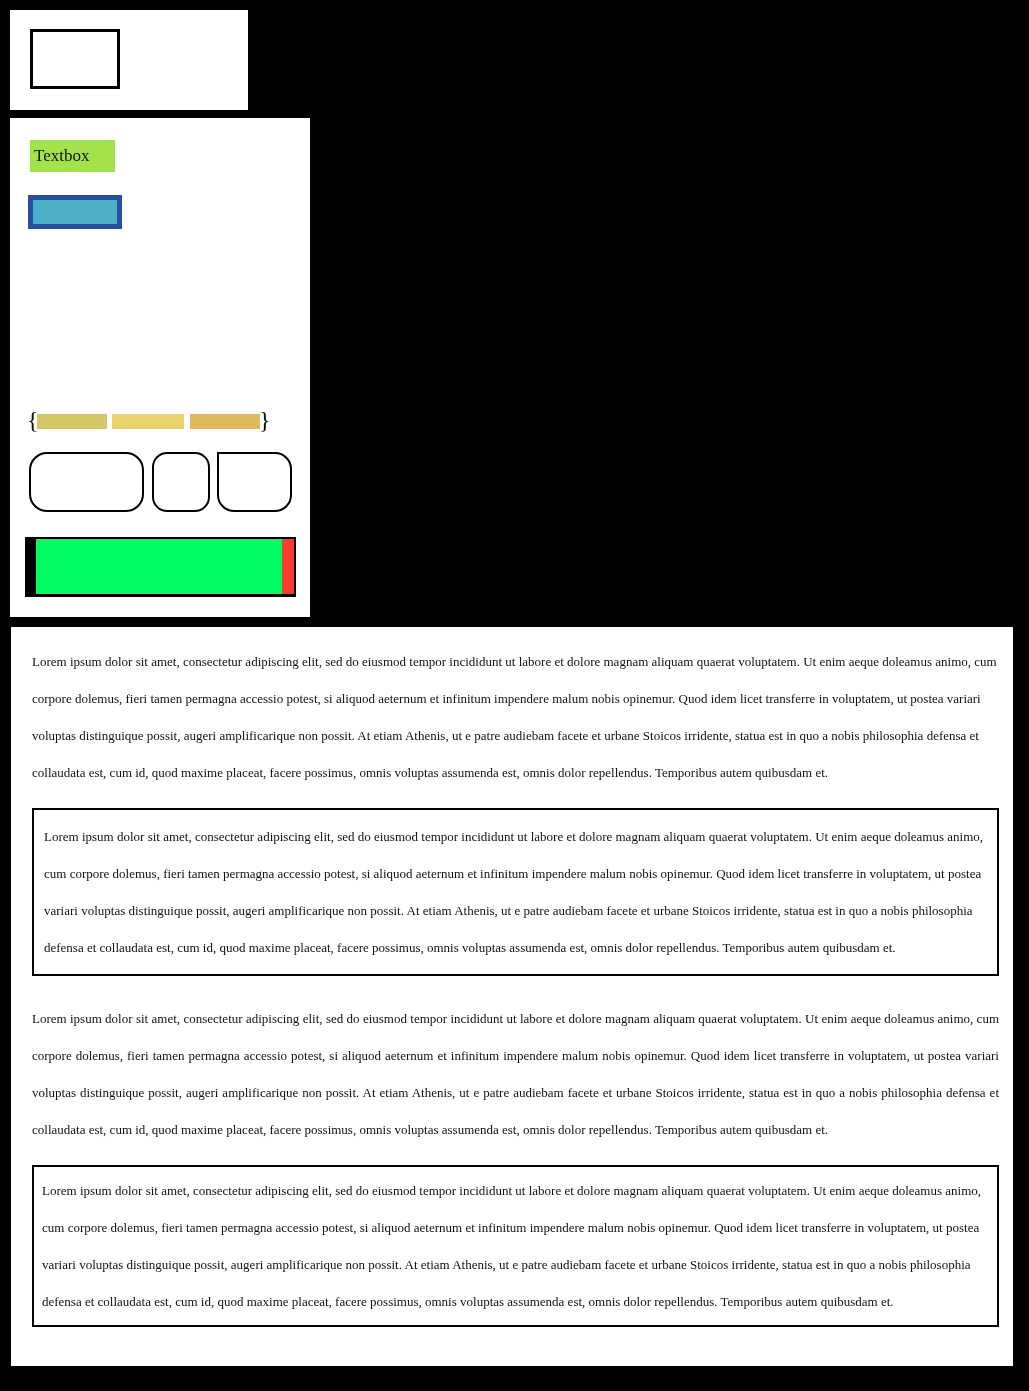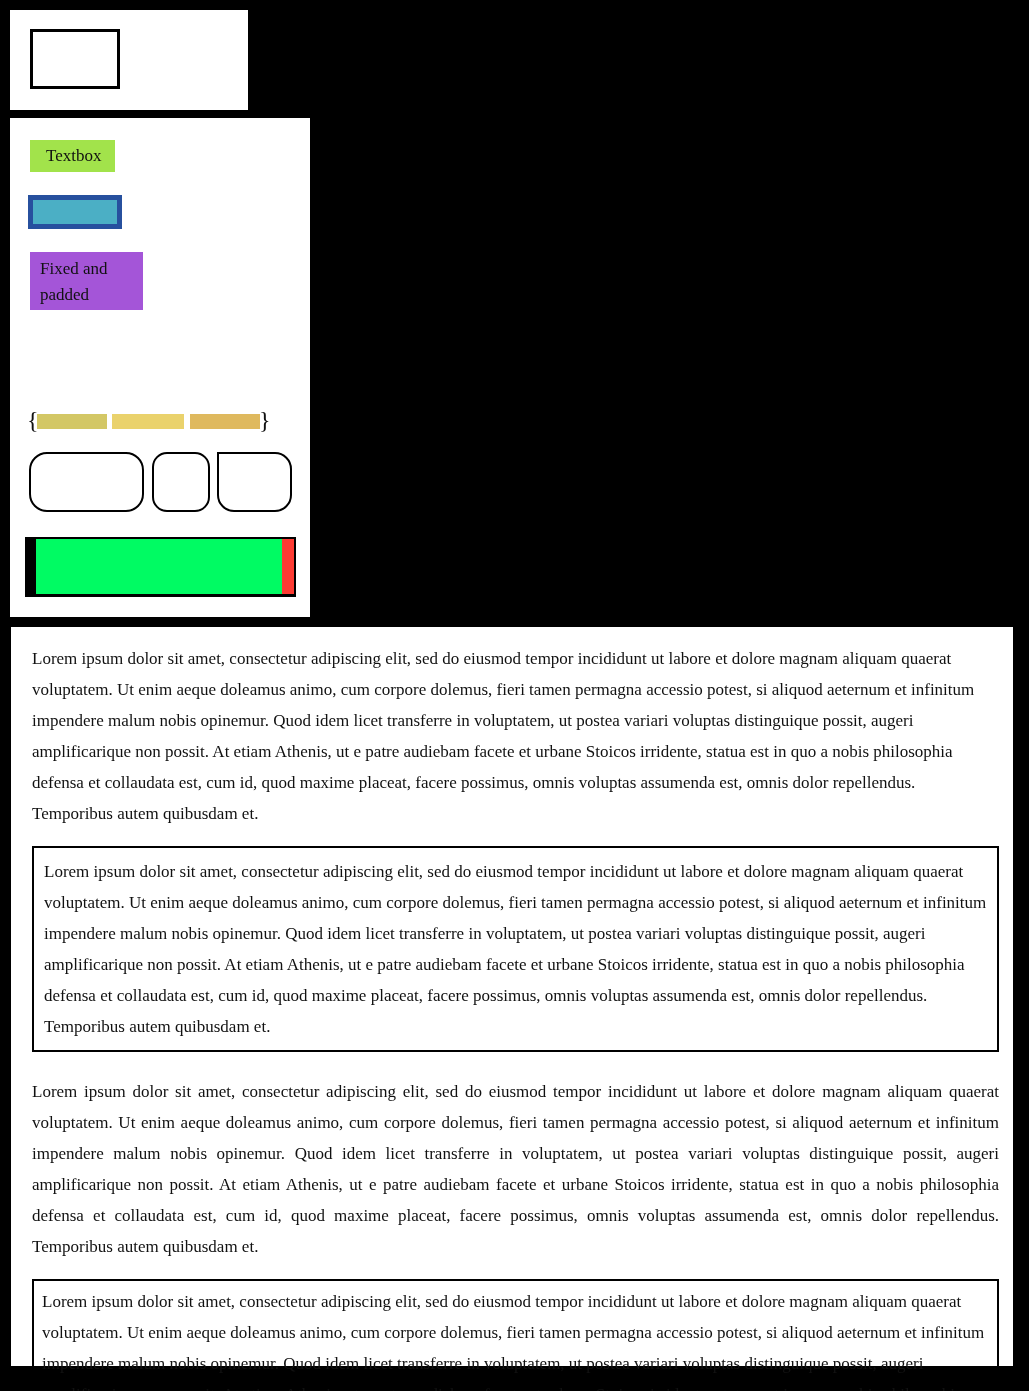--- a/index.html
+++ b/index.html
@@ -12,21 +12,21 @@
   #panel-top{left:10px;top:10px;width:238px;height:100px;}
   #panel-top .inner-rect{
     position:absolute;left:20px;top:19px;width:90px;height:60px;
     border:3px solid #000;box-sizing:border-box;background:#fff;
   }
   
   #panel-widgets{left:10px;top:118px;width:300px;height:499px;}
   #panel-widgets > *{position:absolute;box-sizing:border-box;}
   .w-textbox{
     left:20px;top:22px;width:85px;height:32px;background:#a2e34b;
-    font-size:17px;line-height:31px;padding-left:16px;
+    font-size:17px;line-height:31px;padding-left:4px;
   }
   .w-teal{
     left:18px;top:77px;width:94px;height:34px;
     background:#4bafc5;border:5px solid #27509e;
   }
   .w-purple{
     left:20px;top:134px;width:113px;height:58px;background:#a455d8;
     font-size:17px;line-height:26px;padding:4px 0 0 10px;
   }
   .w-topleft{
@@ -48,21 +48,21 @@
   .pbar .fill{
     position:absolute;left:11px;top:2px;bottom:3px;right:13px;background:#00fb63;
   }
   .pbar .overflow{
     position:absolute;right:2px;top:2px;bottom:3px;width:12px;background:#fd3b33;
   }
   
   #doc-section{
     left:11px;top:627px;width:1002px;height:739px;
     box-sizing:border-box;padding:16px 14px 10px 21px;
-    font-size:17px;line-height:31px;
+    font-size:13px;line-height:37px;
   }
   #doc-section p{margin:0 0 17px 0;}
   .para-plain{text-align:left;}
   .para-justified{text-align:justify;}
   .para-boxed{
     border:2px solid #000;margin:0 0 24px 0 !important;
   }
   .para-boxed.pad-normal{padding:8px 10px;}
   .para-boxed.pad-tight{padding:5px 8px;margin-bottom:0 !important;}
 </style>
@@ -72,21 +72,20 @@
 <div class="panel" id="panel-top">
   <div class="inner-rect"></div>
 </div>
 
 <div class="panel" id="panel-widgets">
 
   <div class="w-textbox">Textbox</div>
 
   <div class="w-teal"></div>
 
-  <div class="w-purple">Fixed and padded</div>
 
 
   <span class="brace open">{</span>
   <div class="ybar ybar-1"></div>
   <div class="ybar ybar-2"></div>
   <div class="ybar ybar-3"></div>
   <span class="brace close">}</span>
 
   <div class="rbox rbox-1"></div>
   <div class="rbox rbox-2"></div>

